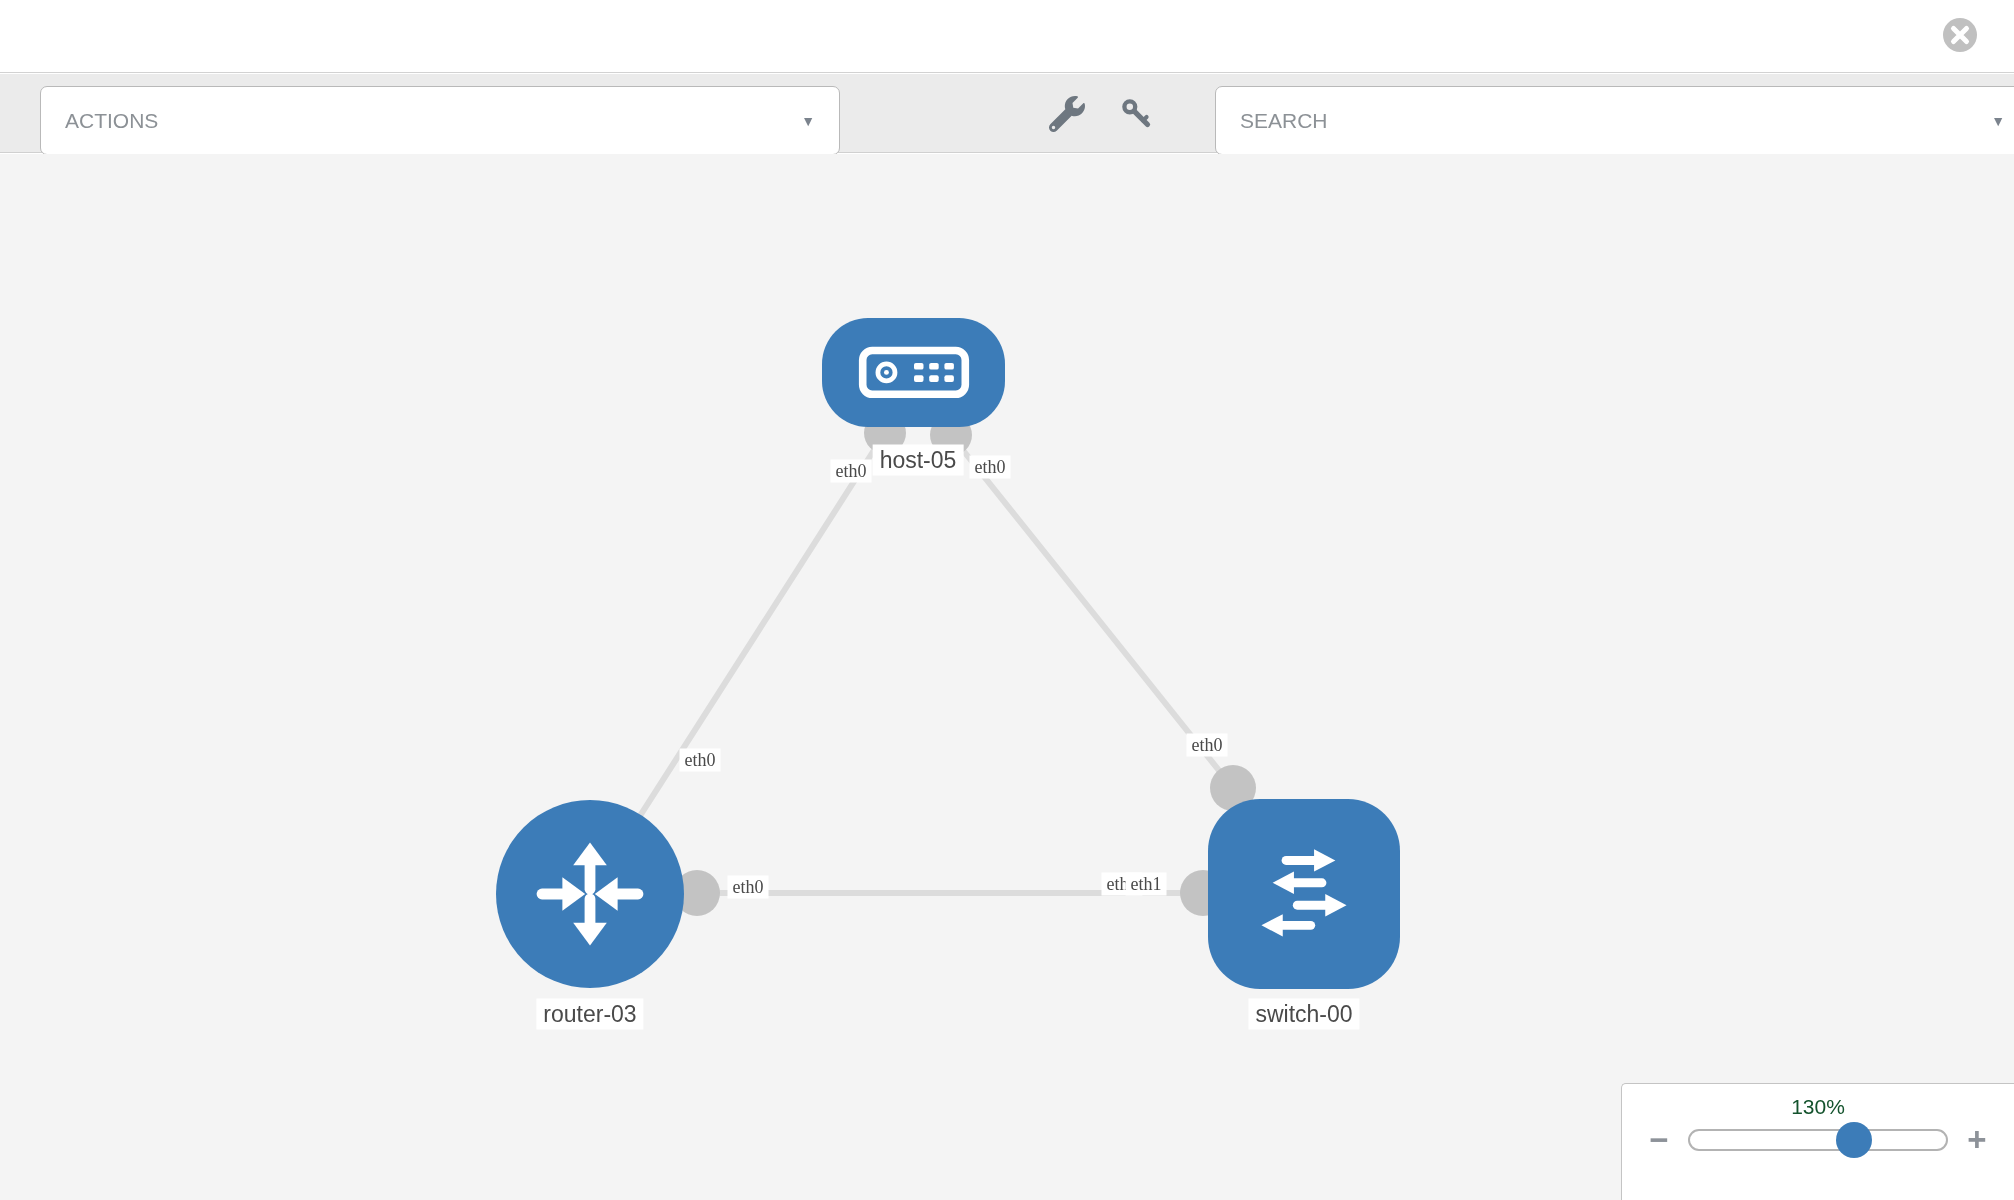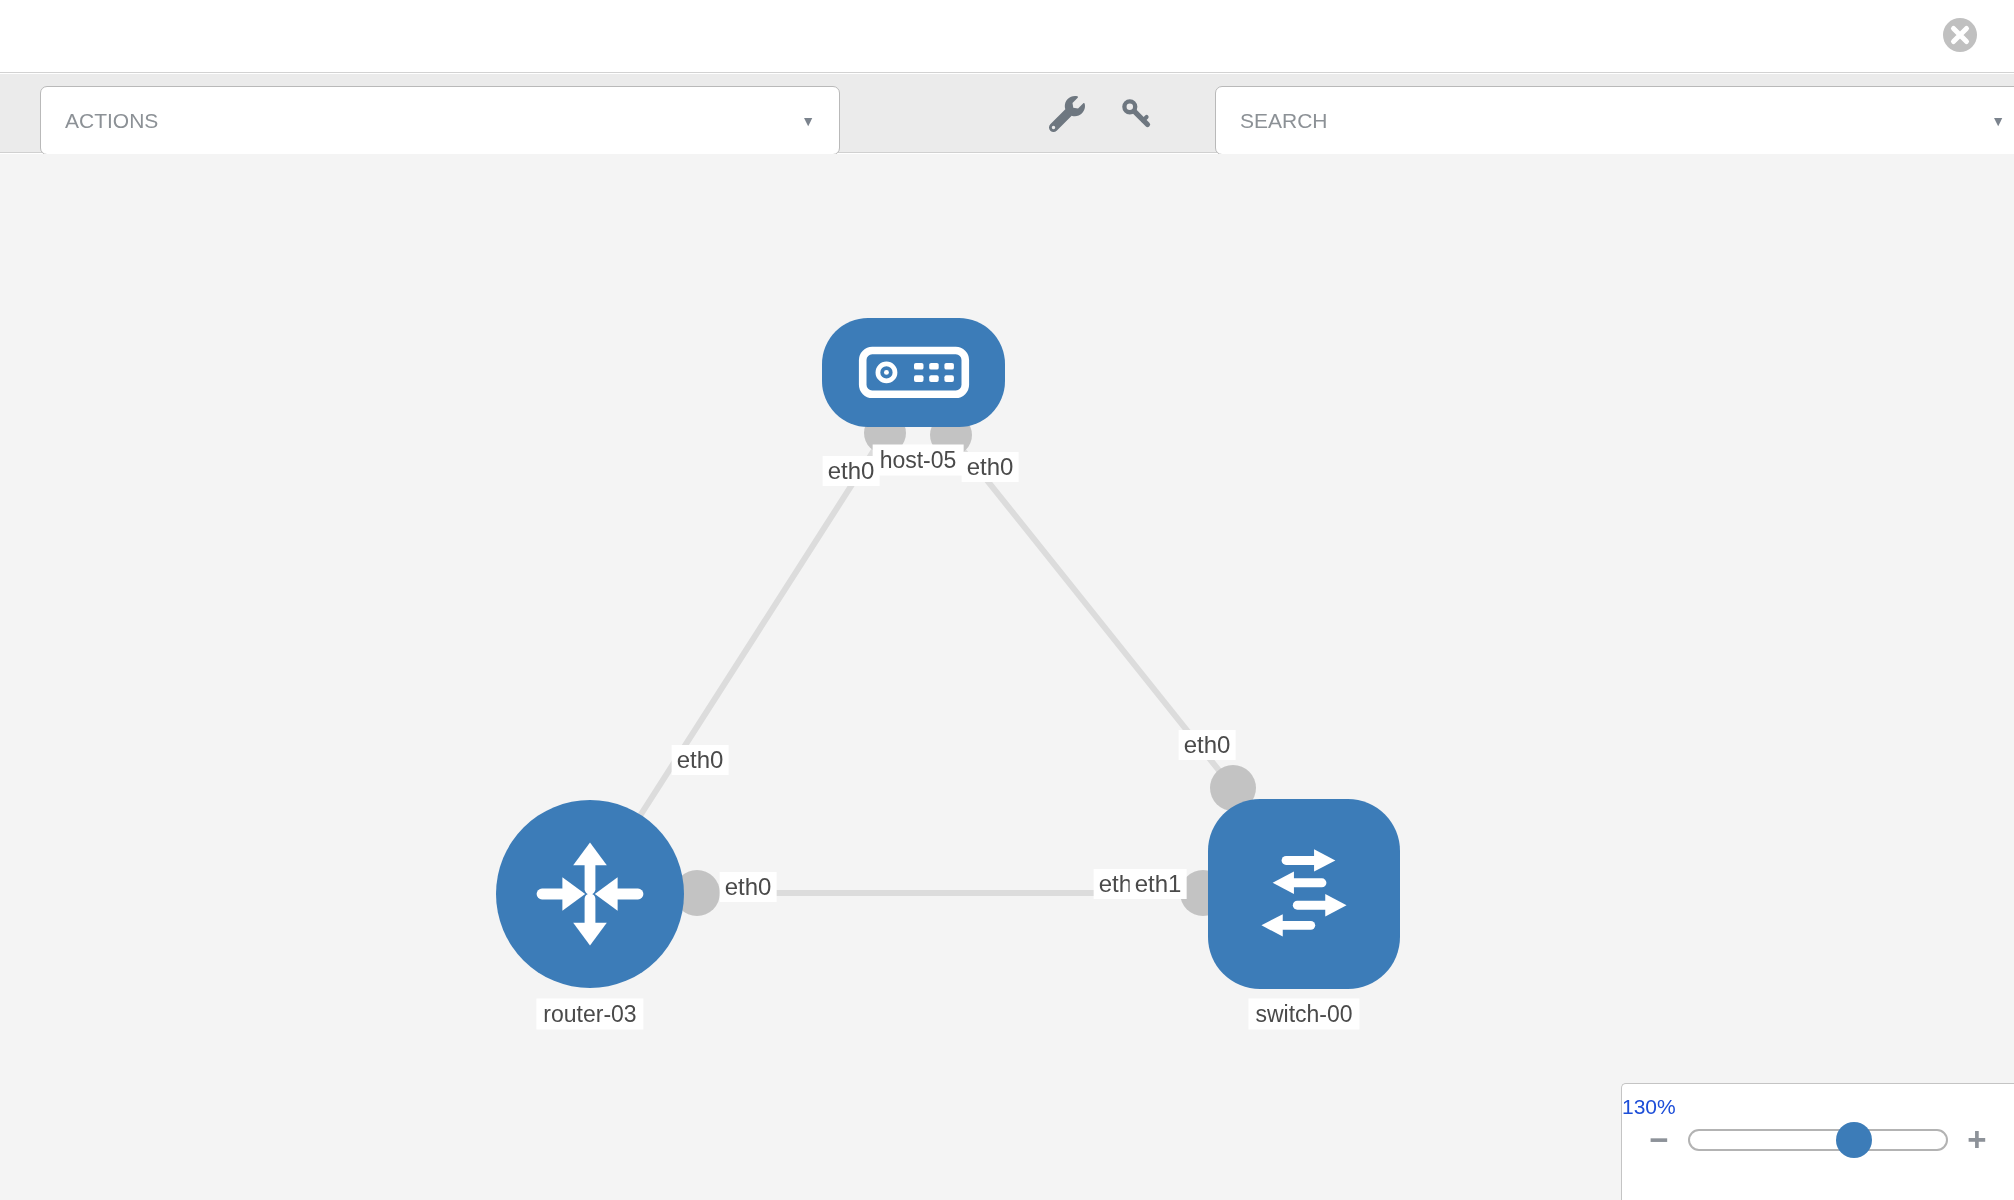--- a/index.html
+++ b/index.html
@@ -43,28 +43,28 @@
   .node.host   { left:822px;  top:164px; width:183px; height:109px; border-radius:46px; }
   .node.router { left:496px;  top:646px; width:188px; height:188px; border-radius:50%; }
   .node.switch { left:1208px; top:645px; width:192px; height:190px; border-radius:52px; }
   .node svg { display:block; }
   .node .w-stroke { stroke:#fff; fill:none; }
   .node .w-fill   { fill:#fff; }
 
   .node-label, .if-label { position:absolute; transform:translate(-50%,-50%);
           background:#fff; color:var(--label-text,#4a4a4a); white-space:nowrap; z-index:3; }
   .node-label { font-size:23px; padding:2px 7px; }
-  .if-label   { font-size:24px; padding:1px 5px; }
-  .if-label.front { z-index:4;margin-left:12px; }
+  .if-label   { font-size:18px; padding:1px 5px;font-family:Liberation Serif, serif; }
+  .if-label.front { z-index:4; }
 
   
   .zoom-panel { position:absolute; right:0; bottom:0; width:393px; height:117px; background:#fff;
                 border:1px solid #c4c4c4; border-right:none; border-bottom:none;
                 border-top-left-radius:5px; z-index:5; }
-  .zoom-value { margin-top:11px; text-align:left; font-size:21px; color:#1d4ed8; }
+  .zoom-value { margin-top:11px; text-align:center; font-size:21px; color:#14532d; }
   .zoom-row { display:flex; align-items:center; margin-top:9px; padding:0 24px; }
   .zoom-btn { font-size:33px; font-weight:700; color:#8d9299; line-height:24px; cursor:pointer;
               width:26px; text-align:center; flex:0 0 auto; }
   .zoom-track { position:relative; flex:1; height:22px; margin:0 16px; background:#fff;
                 border:2px solid #b3b3b3; border-radius:12px; cursor:pointer; }
   .zoom-handle { position:absolute; top:50%; left:64%; width:36px; height:36px;
                  transform:translate(-50%,-50%); border-radius:50%;
                  background:var(--node-blue,#3c7cb8); cursor:grab; }
 </style>
 </head>

